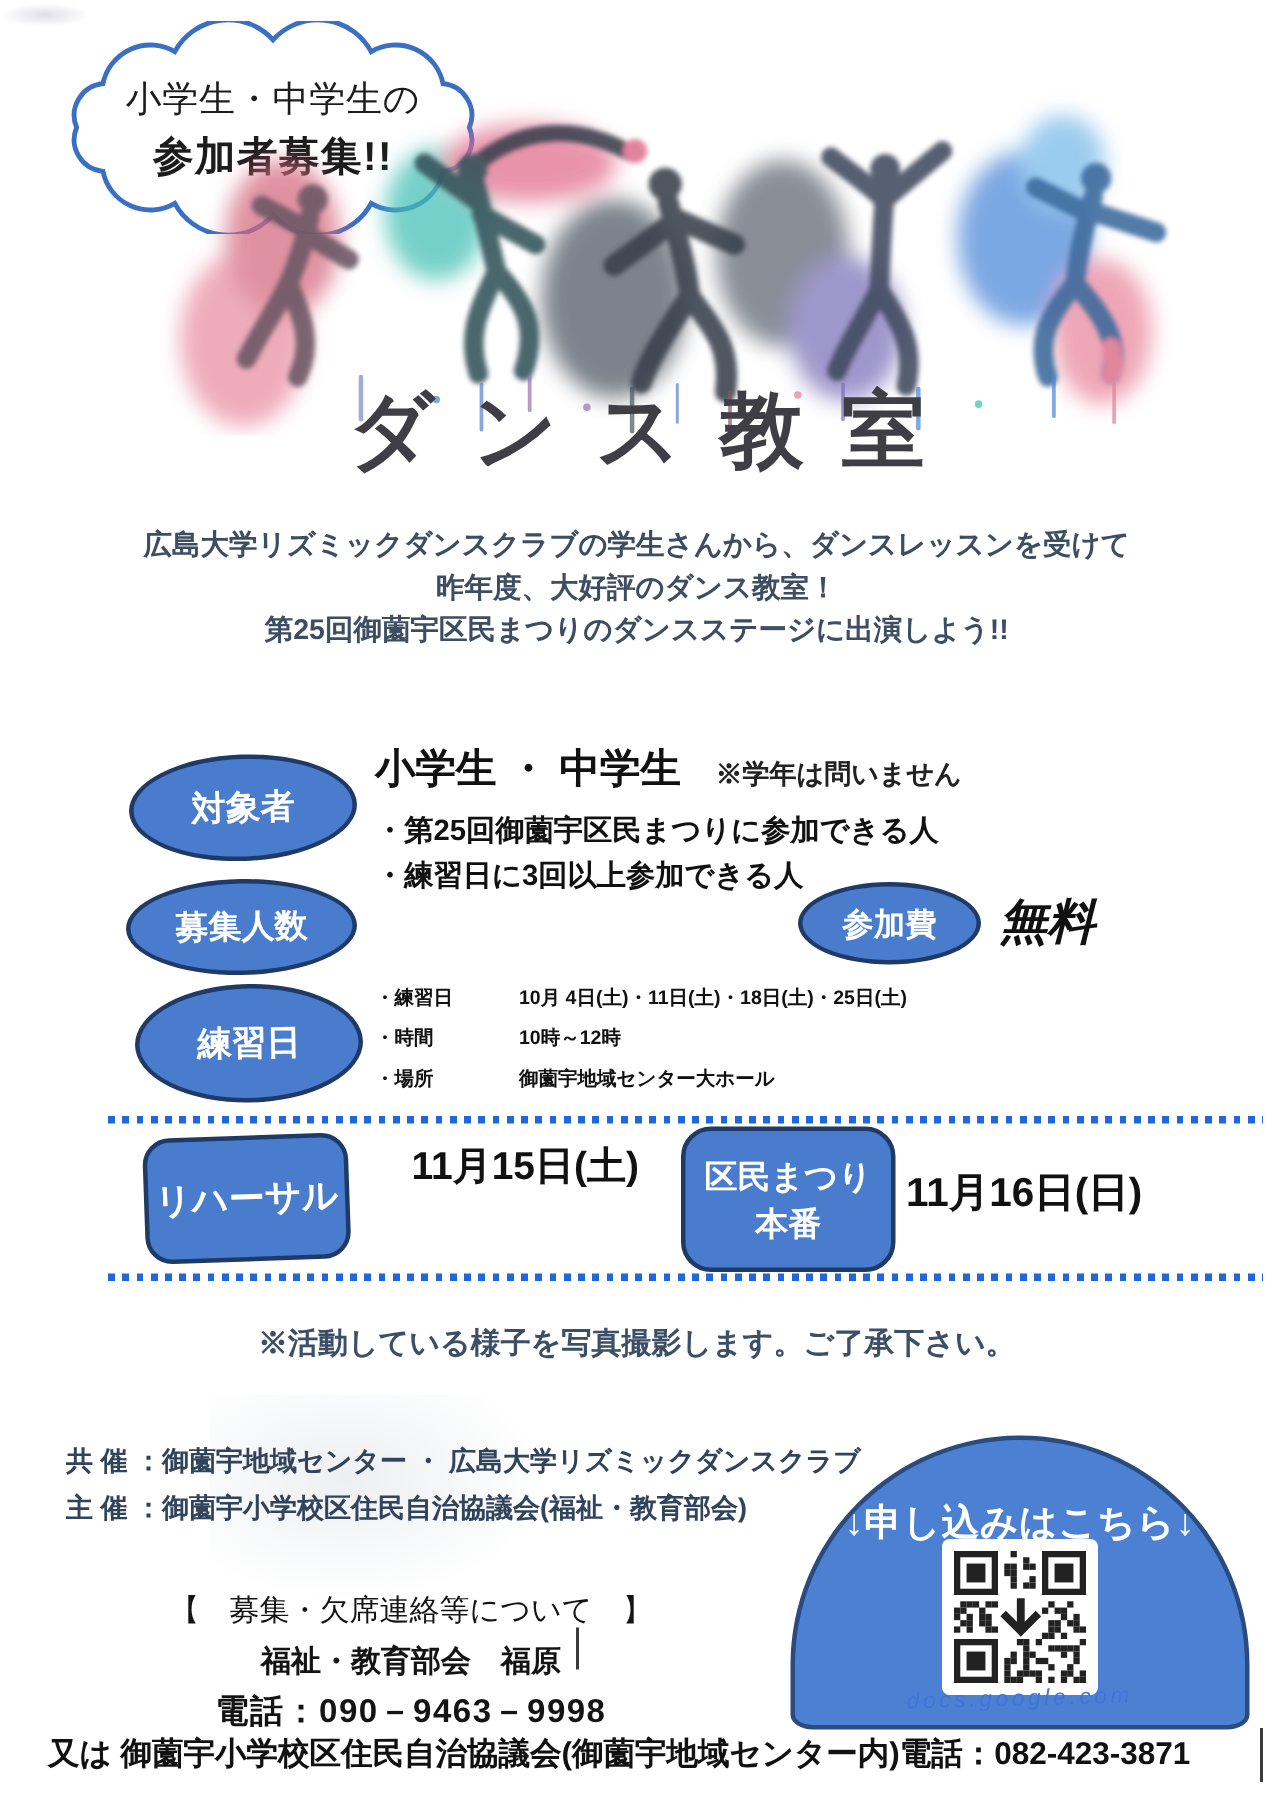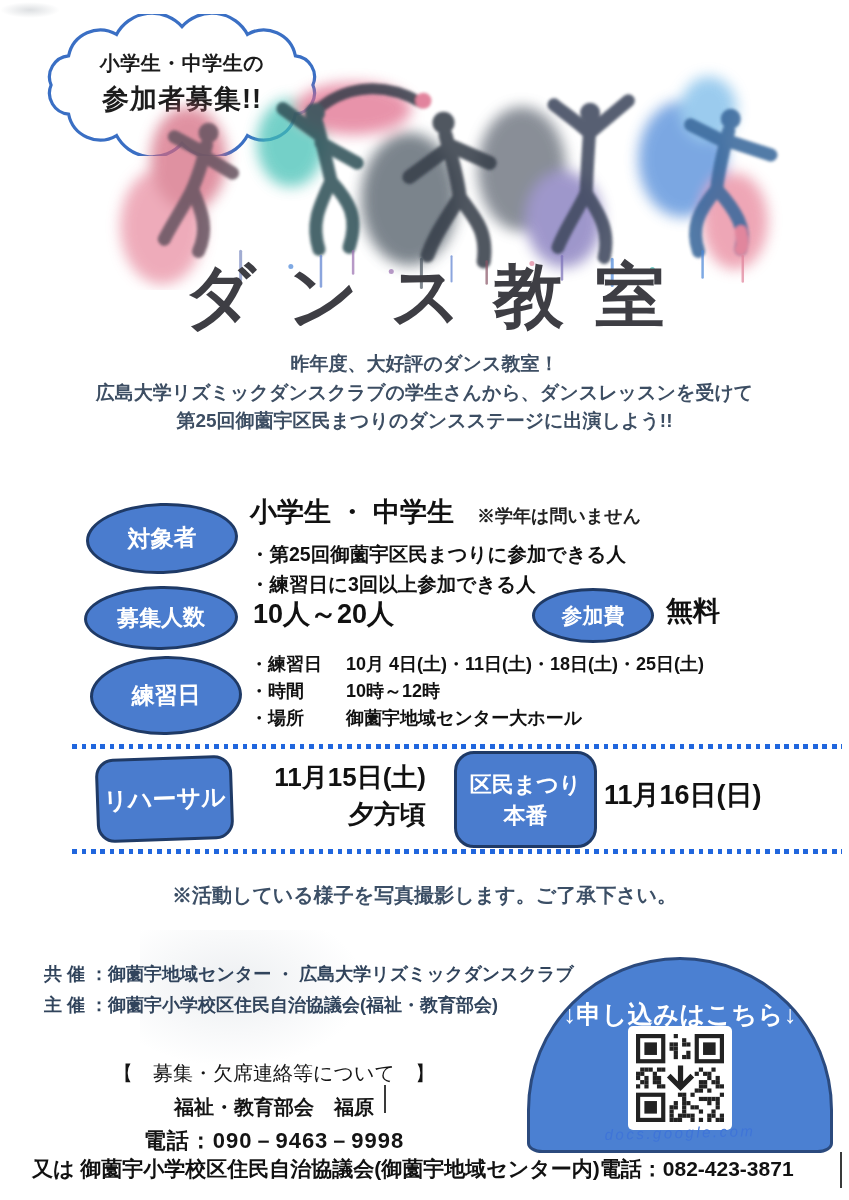--- a/index.html
+++ b/index.html
@@ -10,48 +10,48 @@
   
   .smudge1{left:140px;top:930px;width:230px;height:140px;
            background:radial-gradient(ellipse at 40% 40%,rgba(140,155,170,.16),transparent 68%);}
   .smudge2{left:0;top:2px;width:60px;height:16px;
            background:radial-gradient(ellipse,rgba(120,130,140,.25),transparent 70%);}
 
   
   .cloud{left:36px;top:14px;width:292px;height:142px;}
   .cloud svg{position:absolute;left:0;top:0;width:100%;height:100%;}
   .cloud-text{position:absolute;left:0;top:36px;width:100%;text-align:center;color:#1c1c1c;}
-  .cloud-l1{font-size:20px;font-weight:700;letter-spacing:.5px;}
+  .cloud-l1{font-size:24px;font-weight:400;letter-spacing:.5px;}
   .cloud-l2{font-size:27px;font-weight:800;letter-spacing:1px;margin-top:4px;}
 
   
   .dancers{left:90px;top:50px;width:708px;height:240px;}
 
   
-  .title{left:0;top:250px;width:100%;margin:0;text-align:center;font-size:70px;font-weight:700;
+  .title{left:0;top:250px;width:100%;margin:0;text-align:center;font-size:56px;font-weight:700;
          letter-spacing:.45em;padding-left:.45em;box-sizing:border-box;color:#3e3e44;}
 
   
   .intro{top:350px;left:0;width:100%;text-align:center;color:#3d4e63;
          font-weight:700;font-size:19px;line-height:28.5px;}
 
   
   .oval{background:#4a7cce;border:3px solid #1f3a66;border-radius:50%;color:#fff;
         display:flex;align-items:center;justify-content:center;font-weight:700;box-sizing:border-box;}
   .oval-target{left:86px;top:503px;width:152px;height:71px;font-size:23px;transform:rotate(-2deg);}
   .oval-capacity{left:84px;top:586px;width:154px;height:64px;font-size:22px;transform:rotate(-1deg);}
   .oval-fee{left:532px;top:588px;width:122px;height:55px;font-size:21px;text-align:right;}
   .oval-practice{left:90px;top:656px;width:152px;height:79px;font-size:23px;transform:rotate(-1deg);}
 
   .target-main{left:250px;top:494px;font-size:27px;font-weight:700;color:#111;}
   .target-note{left:477px;top:504px;font-size:18px;font-weight:700;color:#222;}
   .target-bullets{left:250px;top:539px;font-size:19.5px;font-weight:700;color:#111;line-height:30px;}
   .capacity-value{left:253px;top:596px;font-size:27px;font-weight:700;color:#111;}
-  .fee-value{left:666px;top:593px;font-size:27px;font-weight:700;color:#111;}
-  .practice-rows{left:250px;top:651px;font-size:18px;font-weight:700;color:#111;line-height:27px;}
+  .fee-value{left:666px;top:593px;font-size:32px;font-weight:700;color:#111;font-style:italic;}
+  .practice-rows{left:250px;top:651px;font-size:13px;font-weight:700;color:#111;line-height:27px;}
   .prow{display:flex;}
   .prow .k{width:96px;flex:0 0 auto;}
 
   
   .dotline{left:72px;width:770px;height:5px;
            background:repeating-linear-gradient(90deg,#2066dd 0 4.5px,transparent 4.5px 9.5px);}
   .dot1{top:744px;} .dot2{top:849px;}
 
   
   .badge{background:#4a7cce;border:3px solid #1f3a66;color:#fff;display:flex;flex-direction:column;
@@ -189,39 +189,38 @@
       <circle cx="200" cy="215" r="2.5" fill="#4a86d8"></circle>
       <circle cx="300" cy="220" r="2.5" fill="#9a6fb0"></circle>
       <circle cx="440" cy="212" r="2.5" fill="#e0829a"></circle>
       <circle cx="560" cy="218" r="2.5" fill="#3fbfb4"></circle>
     </g>
   </svg>
 
   <h1 class="abs title">ダンス教室</h1>
 
   <div class="abs intro">
+    <div>広島大学リズミックダンスクラブの学生さんから、ダンスレッスンを受けて</div>
     <div>昨年度、大好評のダンス教室！</div>
-    <div>広島大学リズミックダンスクラブの学生さんから、ダンスレッスンを受けて</div>
     <div>第25回御薗宇区民まつりのダンスステージに出演しよう!!</div>
   </div>
 
   <div class="abs oval oval-target">
     <span>対象者</span>
   </div>
   <div class="abs target-main">小学生 ・ 中学生</div>
   <div class="abs target-note">※学年は問いません</div>
   <div class="abs target-bullets">
     <div>・第25回御薗宇区民まつりに参加できる人</div>
     <div>・練習日に3回以上参加できる人</div>
   </div>
 
   <div class="abs oval oval-capacity">
     <span>募集人数</span>
   </div>
-  <div class="abs capacity-value">10人～20人</div>
   <div class="abs oval oval-fee">
     <span>参加費</span>
   </div>
   <div class="abs fee-value">無料</div>
 
   <div class="abs oval oval-practice">
     <span>練習日</span>
   </div>
   <div class="abs practice-rows">
     <div class="prow">
@@ -238,21 +237,20 @@
     </div>
   </div>
 
   <div class="abs dotline dot1"></div>
 
   <div class="abs badge badge-rehearsal">
     <span>リハーサル</span>
   </div>
   <div class="abs rehearsal-date">
     <div>11月15日(土)</div>
-    <div>夕方頃</div>
   </div>
   <div class="abs badge badge-festival">
     <div>区民まつり</div>
     <div>本番</div>
   </div>
   <div class="abs festival-date">11月16日(日)</div>
 
   <div class="abs dotline dot2"></div>
 
   <div class="abs photo-note">※活動している様子を写真撮影します。ご了承下さい。</div>

